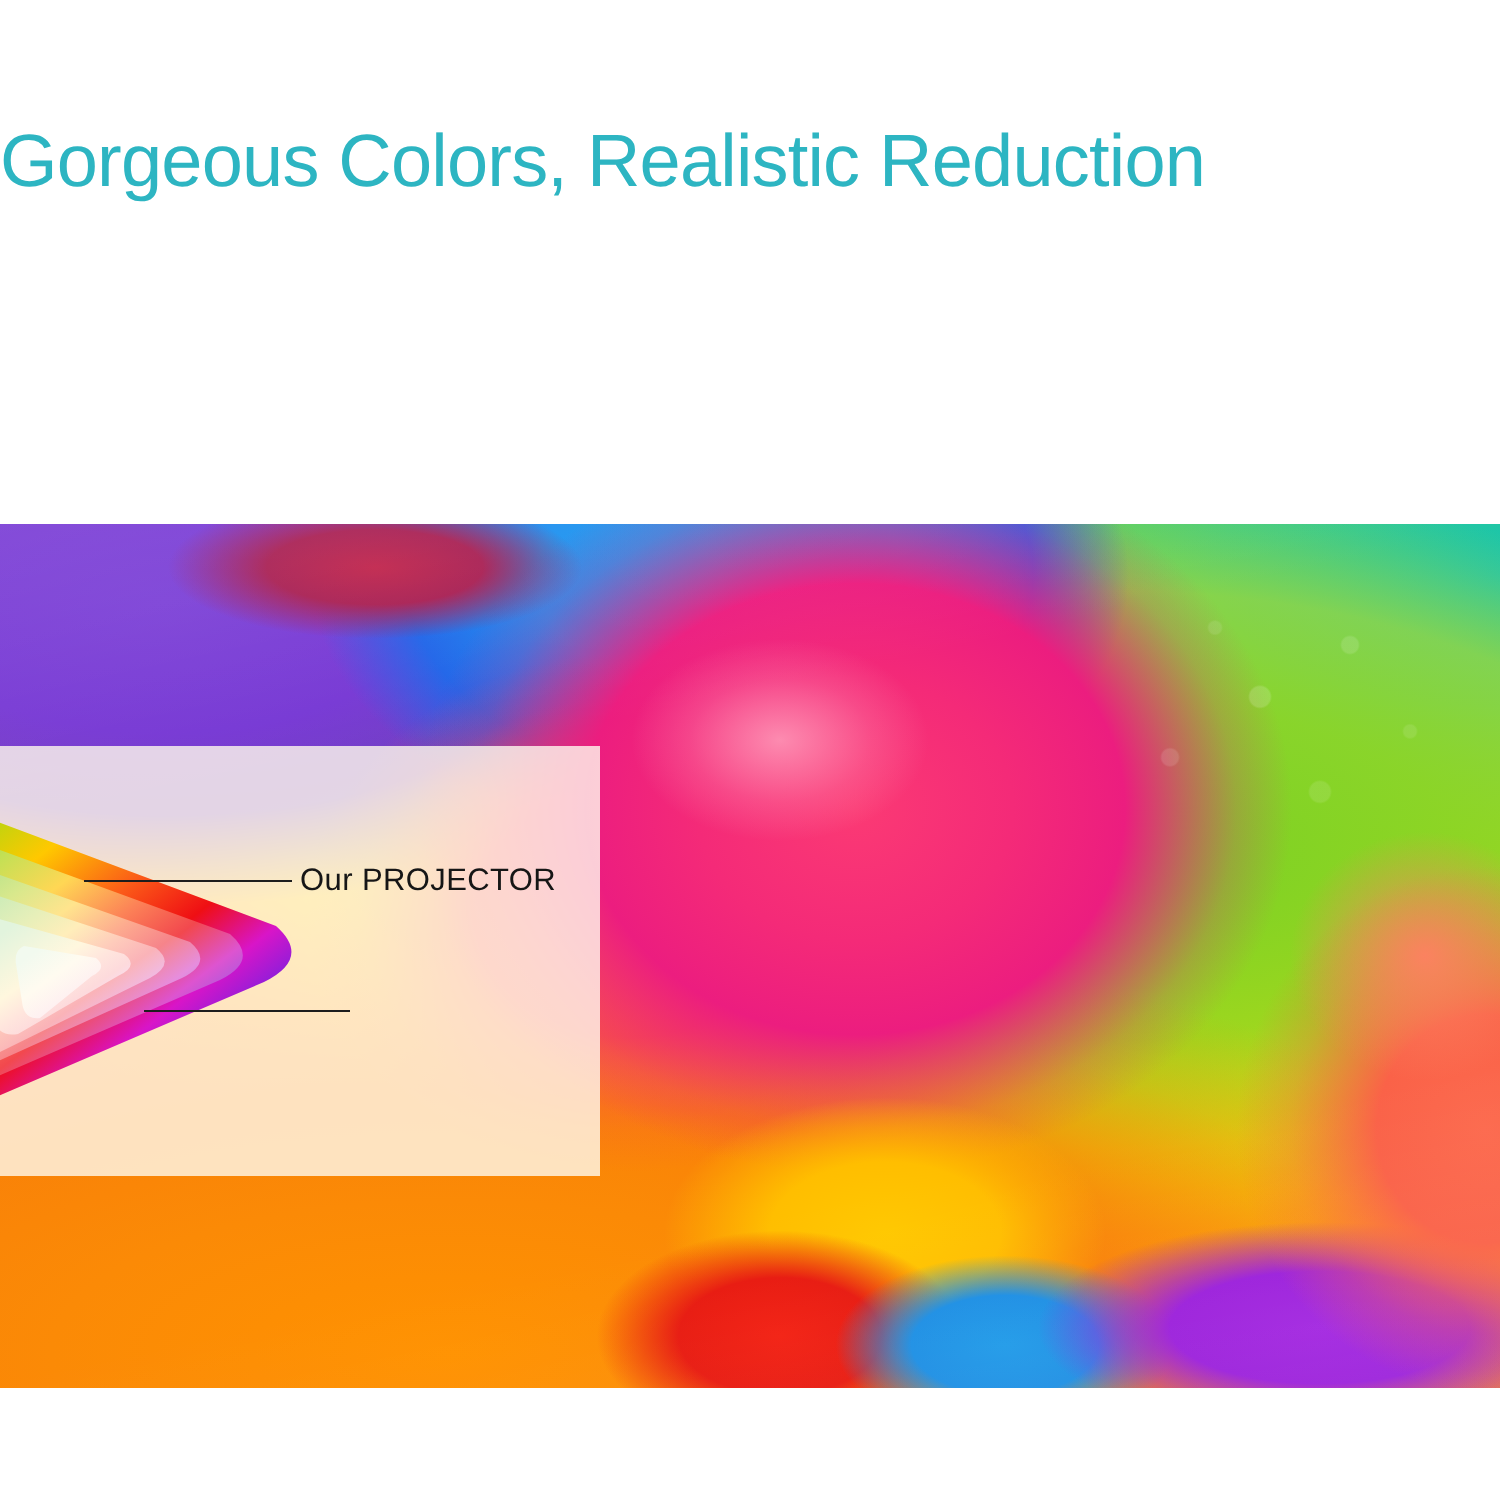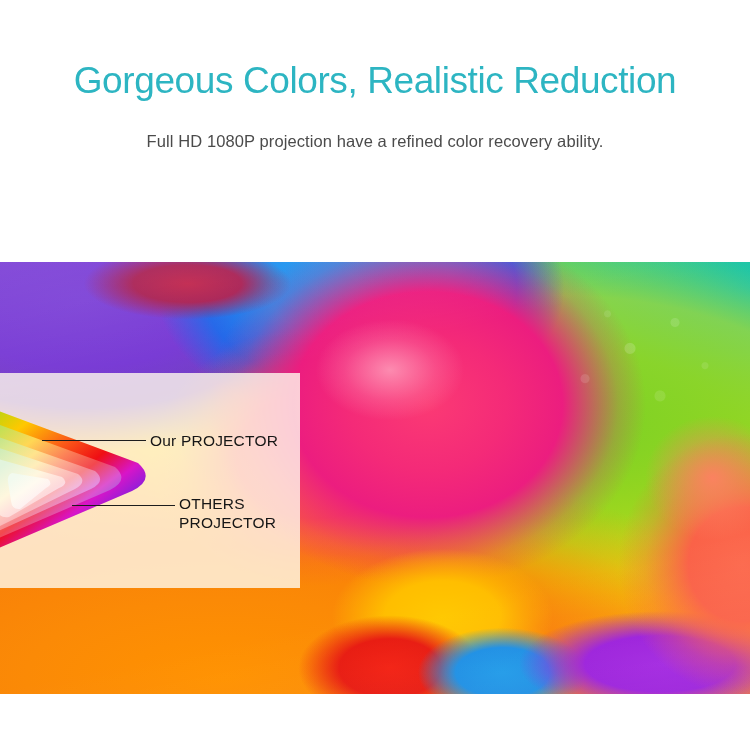--- a/index.html
+++ b/index.html
@@ -15,21 +15,20 @@
     position: relative;
   }
 
   
   .header {
     width: 750px;
     height: 276px;
     background: #ffffff;
     box-sizing: border-box;
     padding-top: 62px;
-    text-align: center;
   }
   .headline {
     color: #2db5c2;
     font-size: 37px;
     font-weight: 400;
     letter-spacing: -0.4px;
     line-height: 1.05;
     margin: 0;
     font-family: "Liberation Sans", sans-serif;
   }
@@ -211,21 +210,20 @@
     height: 56px;
     background: #ffffff;
   }
 </style>
 </head>
 <body>
 
 <div class="header">
   <h1 class="headline">Gorgeous Colors, Realistic Reduction</h1>
   <p class="subcopy">
-    <span>Full HD 1080P projection have a refined color recovery ability.</span>
   </p>
 </div>
 
 <div class="paint-band">
   <div class="layer lyr-base"></div>
   <div class="layer lyr-green"></div>
   <div class="layer lyr-orange"></div>
   <div class="layer lyr-purple"></div>
   <div class="layer lyr-blue"></div>
   <div class="layer lyr-crimson"></div>
@@ -313,17 +311,15 @@
         </g>
       </svg>
     </div>
   </div>
 </div>
 
 <div class="anno-layer">
   <div class="leader leader-our"></div>
   <div class="leader leader-other"></div>
   <div class="label label-our">Our PROJECTOR</div>
-  <div class="label label-other">OTHERS
-PROJECTOR</div>
 </div>
 
 <div class="footer-white"></div>
 
 </body></html>

